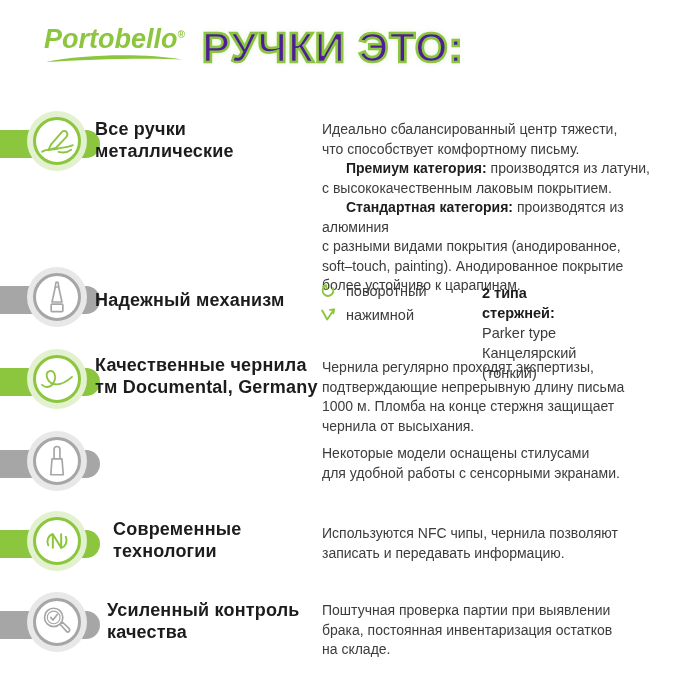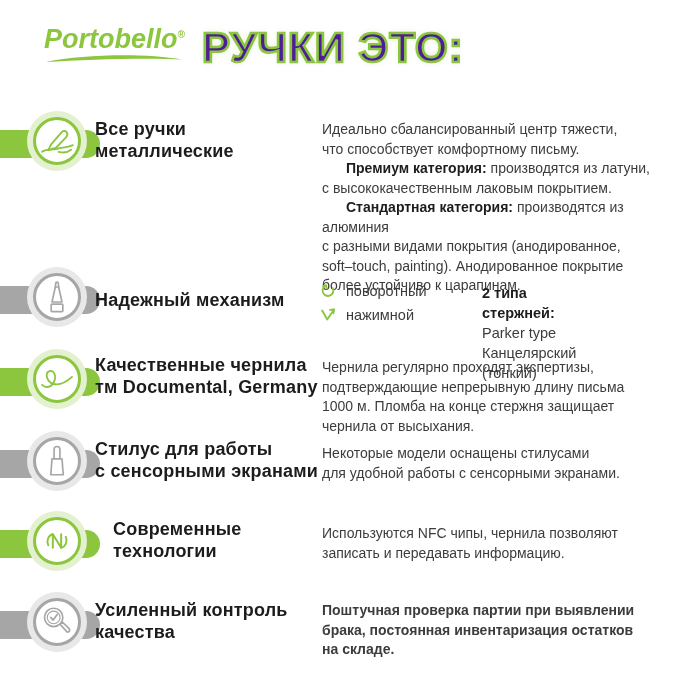--- a/index.html
+++ b/index.html
@@ -152,22 +152,20 @@
 </section>
 
 <section class="feature" style="top:432px;height:82px;">
   <div class="bar gray"></div>
   <div class="circle gray">
     <svg width="40" height="40" viewBox="0 0 48 48" fill="none" stroke="currentColor" stroke-width="2" stroke-linecap="round" stroke-linejoin="round">
       <path d="M20.5,21 L20.5,10 C20.5,5.5 27.5,5.5 27.5,10 L27.5,21"></path>
       <path d="M18,21.5 L30,21.5 L31.5,40.5 L16.5,40.5 Z"></path>
     </svg>
   </div>
-  <h3 class="feature-title" style="top:6px;">Стилус для работы
-с сенсорными экранами</h3>
   <p class="feature-body" style="top:12px;">Некоторые модели оснащены стилусами
 для удобной работы с сенсорными экранами.</p>
 </section>
 
 <section class="feature" style="top:512px;height:82px;">
   <div class="bar green"></div>
   <div class="circle green">
     <svg width="40" height="40" viewBox="0 0 48 48" fill="none" stroke="currentColor" stroke-width="2.4" stroke-linecap="round" stroke-linejoin="round">
       <path d="M19,32 L19,16 L29,32 L29,16"></path>
       <path d="M19,16 C13.5,17 11,24 13.5,29"></path>
@@ -183,18 +181,18 @@
 <section class="feature" style="top:593px;height:82px;">
   <div class="bar gray"></div>
   <div class="circle gray">
     <svg width="40" height="40" viewBox="0 0 48 48" fill="none" stroke="currentColor" stroke-width="2" stroke-linecap="round" stroke-linejoin="round">
       <circle cx="20" cy="18.5" r="11"></circle>
       <circle cx="20" cy="18.5" r="7.6" stroke-width="1.4"></circle>
       <path d="M16.5,18.5 L19.3,21.7 L24.5,14.8"></path>
       <path d="M28,27 L30.7,24.3 L38.6,32 A2.3,2.3 0 0 1 35.4,35.3 Z"></path>
     </svg>
   </div>
-  <h3 class="feature-title" style="top:6px;">Усиленный контроль
+  <h3 class="feature-title" style="top:6px;margin-left:12px;">Усиленный контроль
 качества</h3>
-  <p class="feature-body" style="top:8px;font-weight:bold;">Поштучная проверка партии при выявлении
+  <p class="feature-body" style="top:8px;">Поштучная проверка партии при выявлении
 брака, постоянная инвентаризация остатков
 на складе.</p>
 </section>
 
 </body></html>

